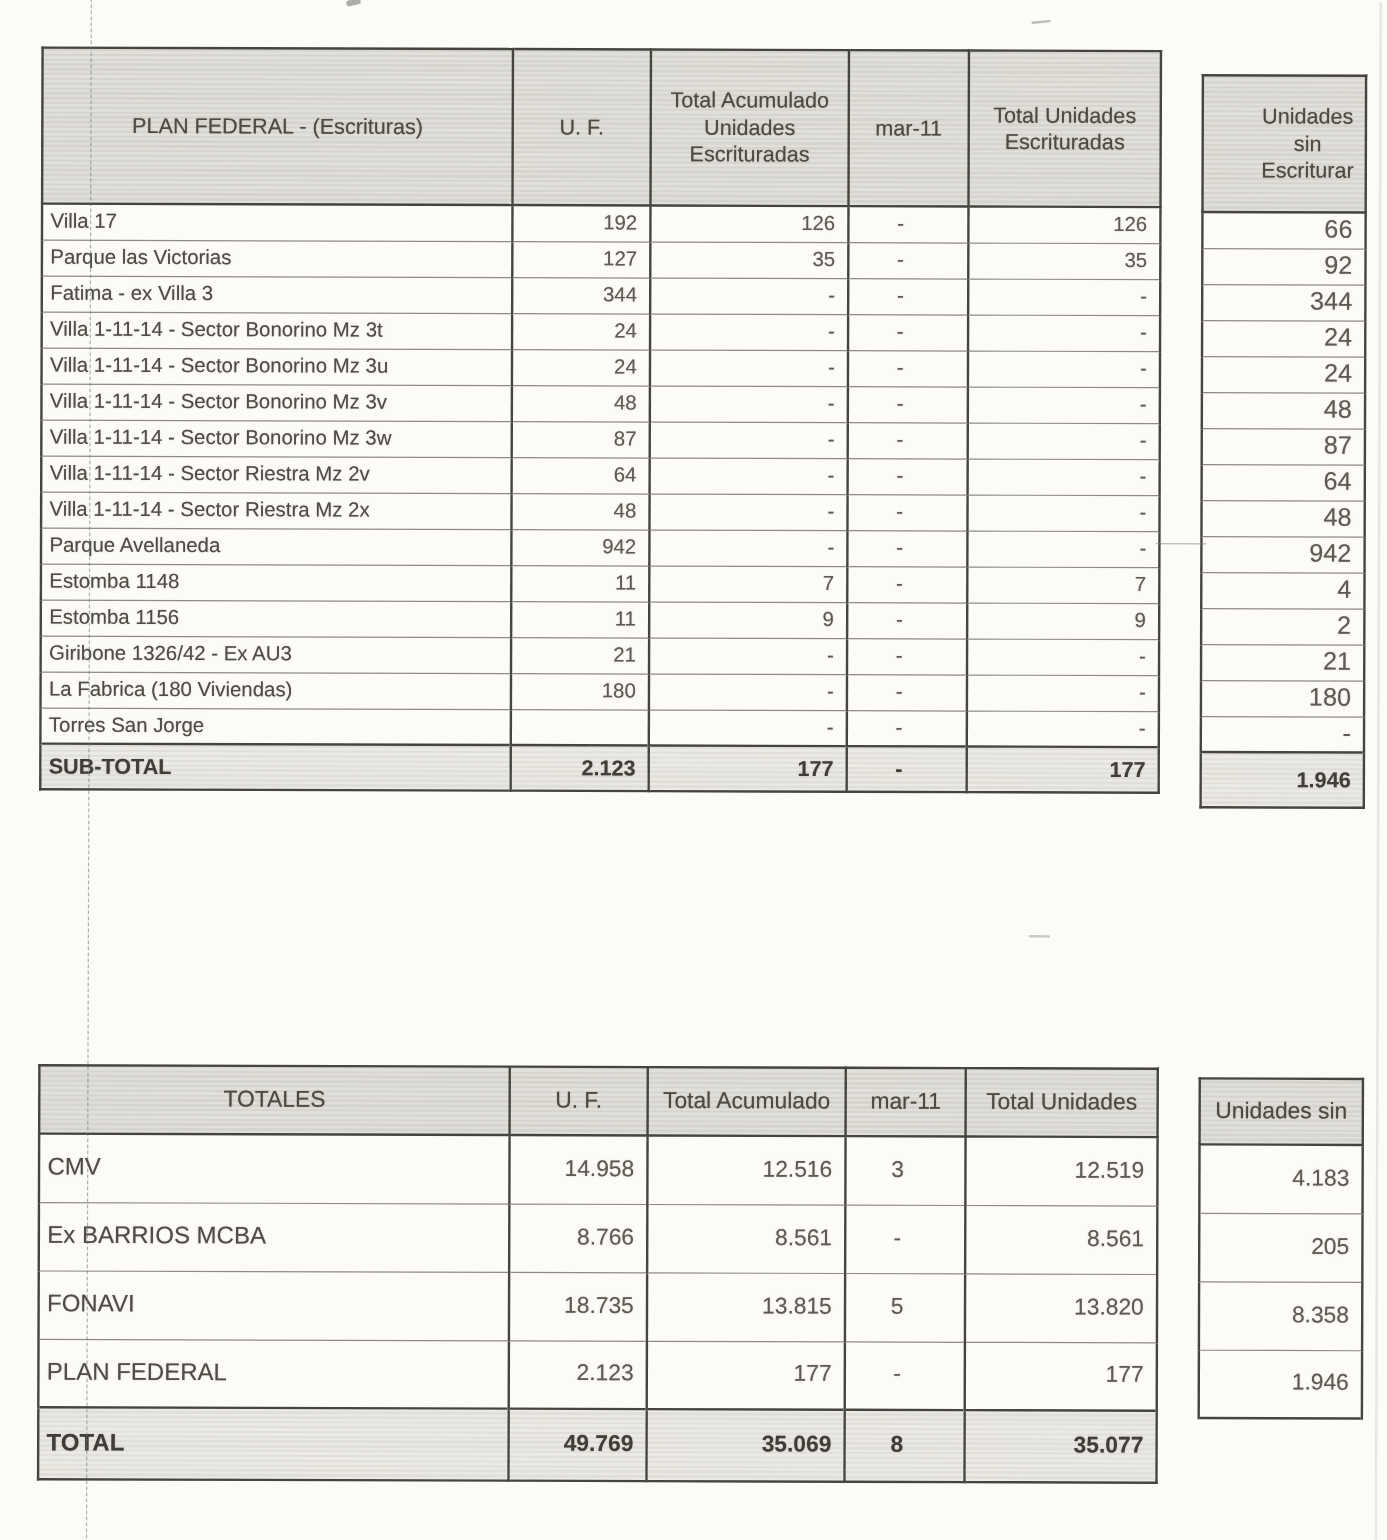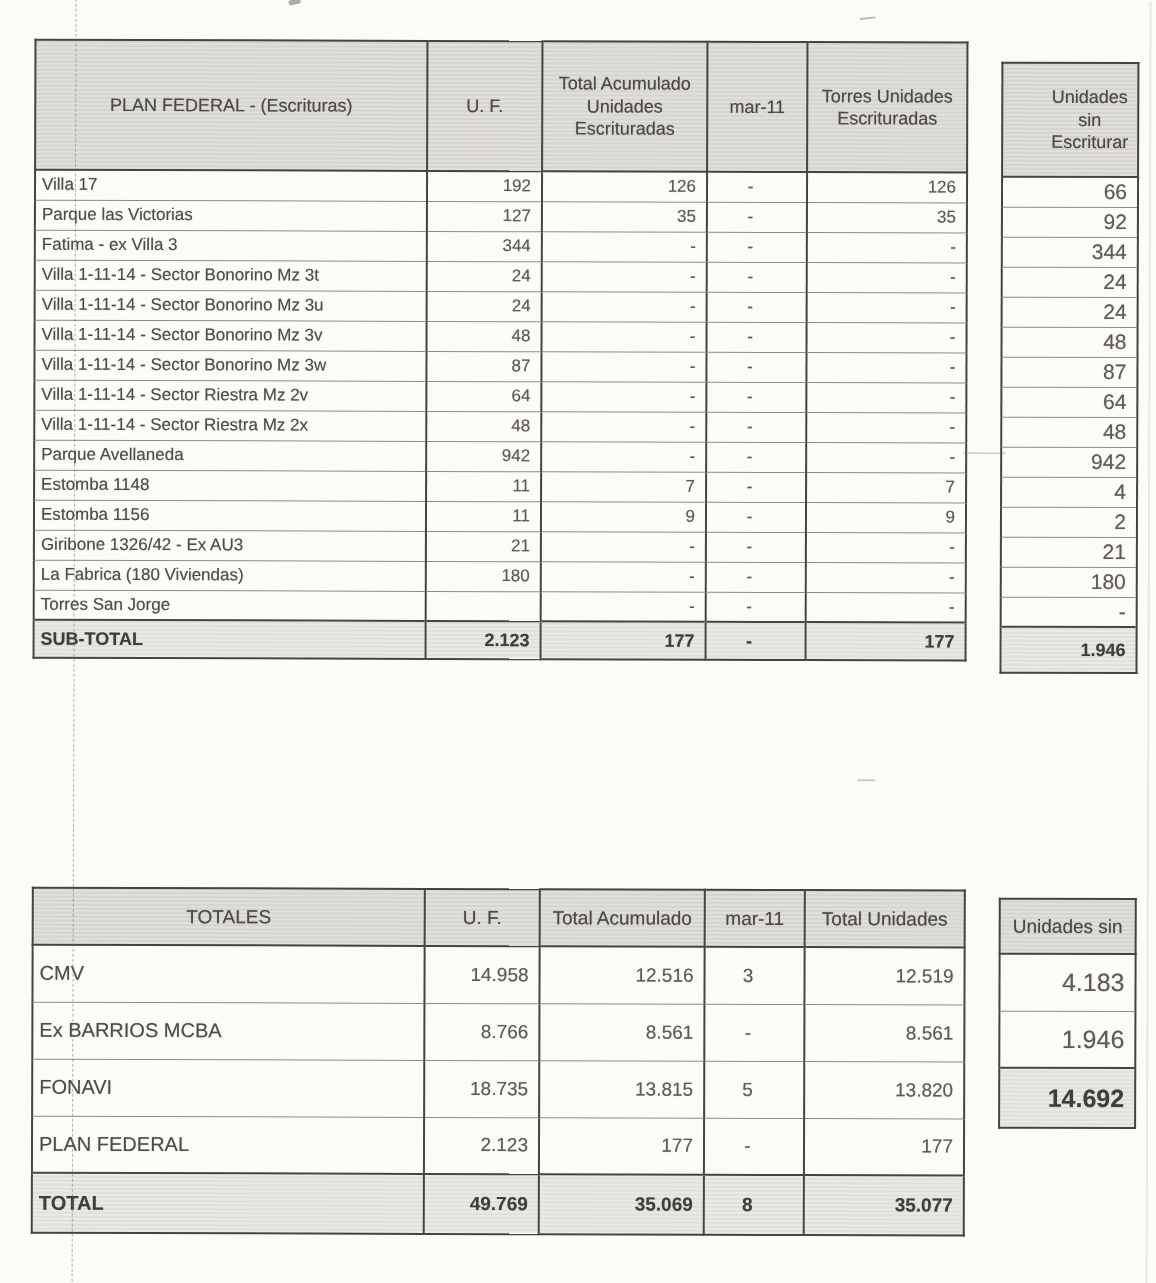--- a/index.html
+++ b/index.html
@@ -76,21 +76,21 @@
   #t2 thead th{height:53px;font-size:19px;}
   #t2 tbody tr{height:57px;}
   #t2 td{font-size:19px;}
   #t2 .cname{font-size:20px;}
   #t2 tr.sum{height:60px;}
 
   
   #s2{left:1000px;top:896px;width:136px;}
   #s2 th{height:51px;font-size:19px;margin-top:41px;}
   #s2 tbody tr{height:57px;}
-  #s2 td{font-size:25px;}
+  #s2 td{font-size:19px;}
   #s2 tr.sum{height:60px;}
 </style>
 </head>
 <body>
 
 <div class="sheet">
 
   <div class="maintbl" id="t1">
     <table class="outerb">
       <colgroup>
@@ -99,21 +99,21 @@
           <col style="width:165px">
         <col style="width:100px">
           <col style="width:160px">
       </colgroup>
       <thead>
         <tr>
           <th>PLAN FEDERAL - (Escrituras)</th>
           <th>U. F.</th>
           <th>Total Acumulado Unidades Escrituradas</th>
           <th>mar-11</th>
-          <th>Torres Unidades Escrituradas</th>
+          <th>Total Unidades Escrituradas</th>
         </tr>
       </thead>
       <tbody>
           <tr>
             <td class="cname">Villa 17</td>
             <td class="cnum">192</td>
             <td class="cnum">126</td>
             <td class="cmonth">-</td>
             <td class="cnum">126</td>
           </tr>
@@ -355,24 +355,27 @@
       <thead>
         <tr>
           <th>Unidades sin</th>
         </tr>
       </thead>
       <tbody>
           <tr>
             <td class="cnum">4.183</td>
           </tr>
           <tr>
+            <td class="cnum">205</td>
+          </tr>
+          <tr>
+            <td class="cnum">8.358</td>
+          </tr>
+          <tr>
             <td class="cnum">1.946</td>
-          </tr>
-          <tr class="sum">
-            <td class="cnum">14.692</td>
           </tr>
         </tbody>
     </table>
   </div>
 
   <div class="fold-line"></div>
   <div class="edge-line"></div>
   <div class="smudge s1"></div>
   <div class="smudge s2"></div>
   <div class="smudge s3"></div>

